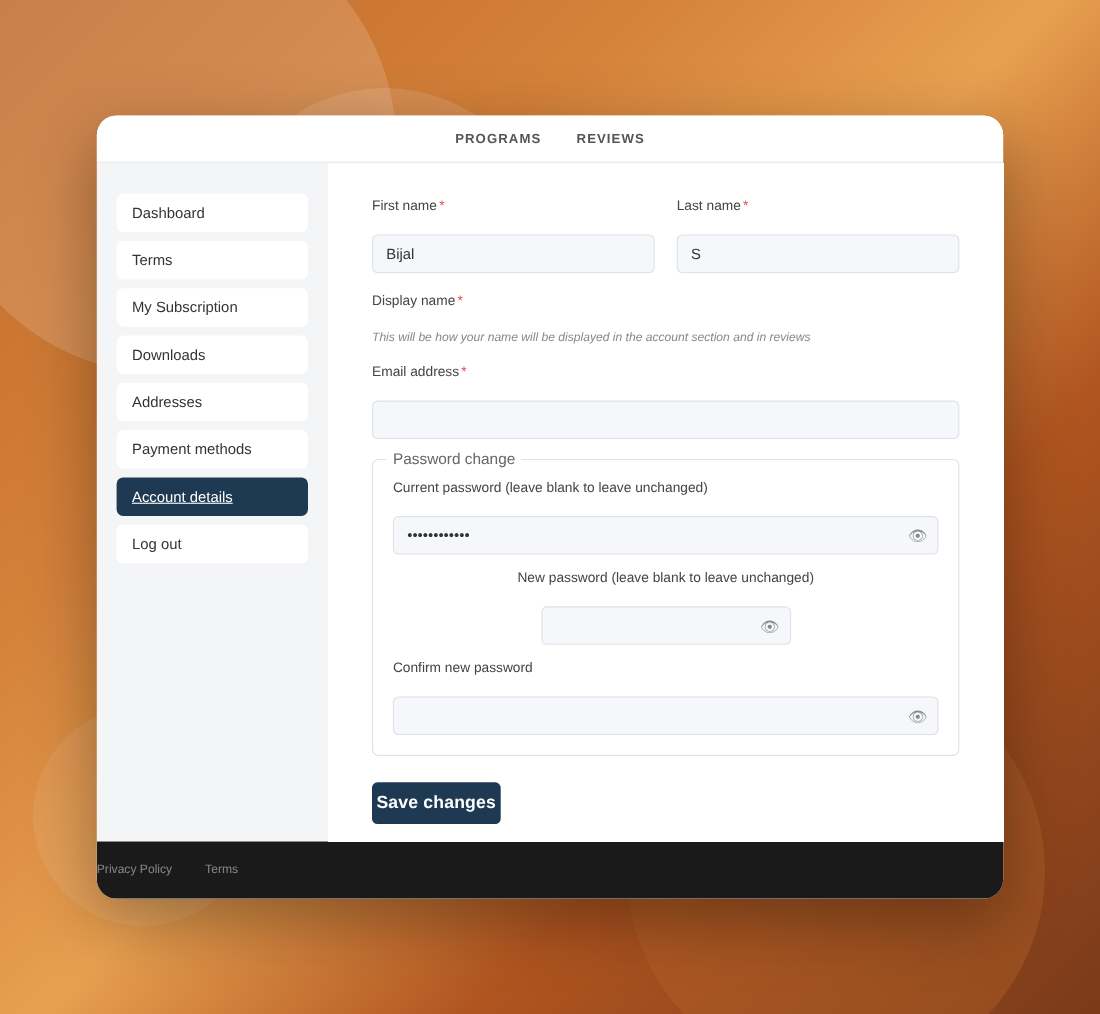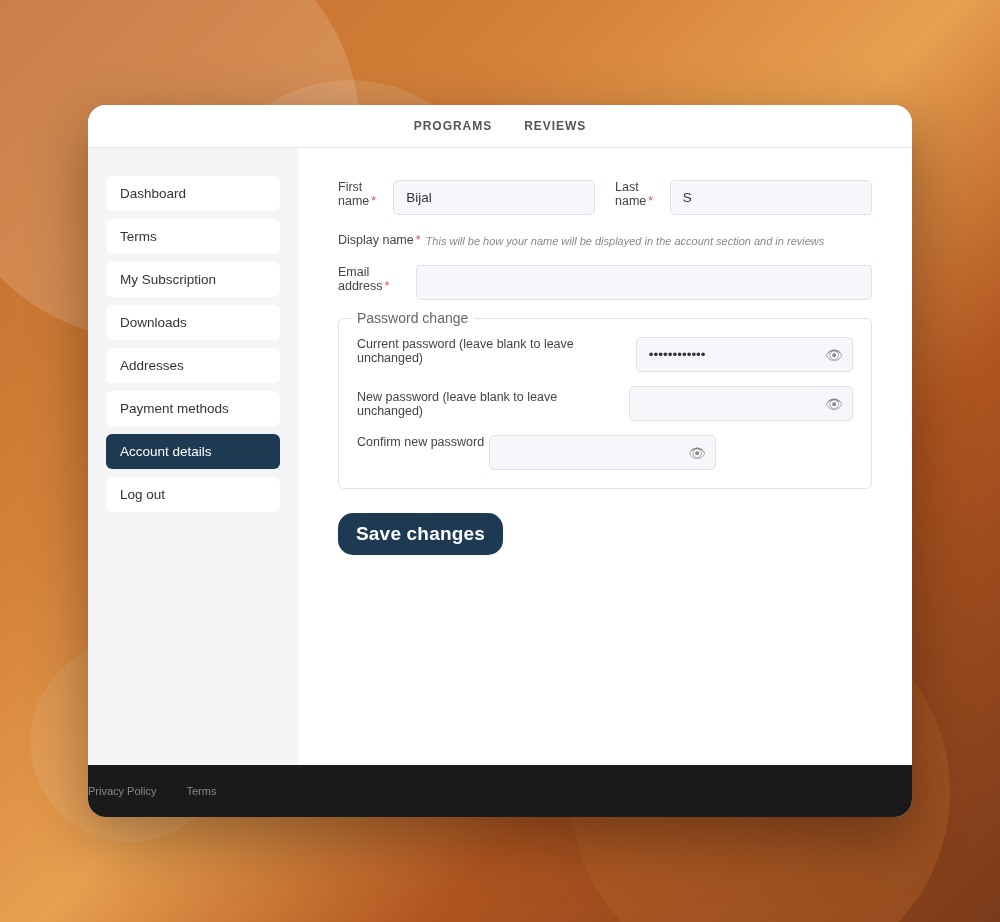--- a/index.html
+++ b/index.html
@@ -121,41 +121,42 @@
       background: #fff;
       border: none;
       cursor: pointer;
       text-align: left;
       transition: background 0.15s;
     }
 
     .sidebar-item.active {
       background: #1e3a52;
       color: #fff;
+      text-decoration: underline;
     }
 
     
     .main-content {
       flex: 1;
       padding: 32px 40px;
       overflow-y: auto;
       background: #fff;
     }
 
     
     .form-row {
       display: flex;
       gap: 20px;
       margin-bottom: 18px;
     }
 
     .form-group {
       display: flex;
-      flex-direction: row;
-      gap: 5px;
+      flex-direction: column;
+      gap: 19px;
       flex: 1;
     }
 
     .form-group.full {
       flex: 1;
     }
 
     label {
       font-size: 12.5px;
       color: #444;
@@ -223,23 +224,23 @@
       cursor: pointer;
       color: #888;
       font-size: 14px;
       user-select: none;
     }
 
     .save-btn {
       background: #1e3a52;
       color: #fff;
       border: none;
-      border-radius: 15px;
-      padding: 10px 18px;
-      font-size: 19px;
+      border-radius: 5px;
+      padding: 10px 4px;
+      font-size: 16px;
       font-weight: 600;
       cursor: pointer;
       letter-spacing: 0.01em;
     }
 
     
     .footer-bar {
       background: #1a1a1a;
       height: 52px;
       flex-shrink: 0;

